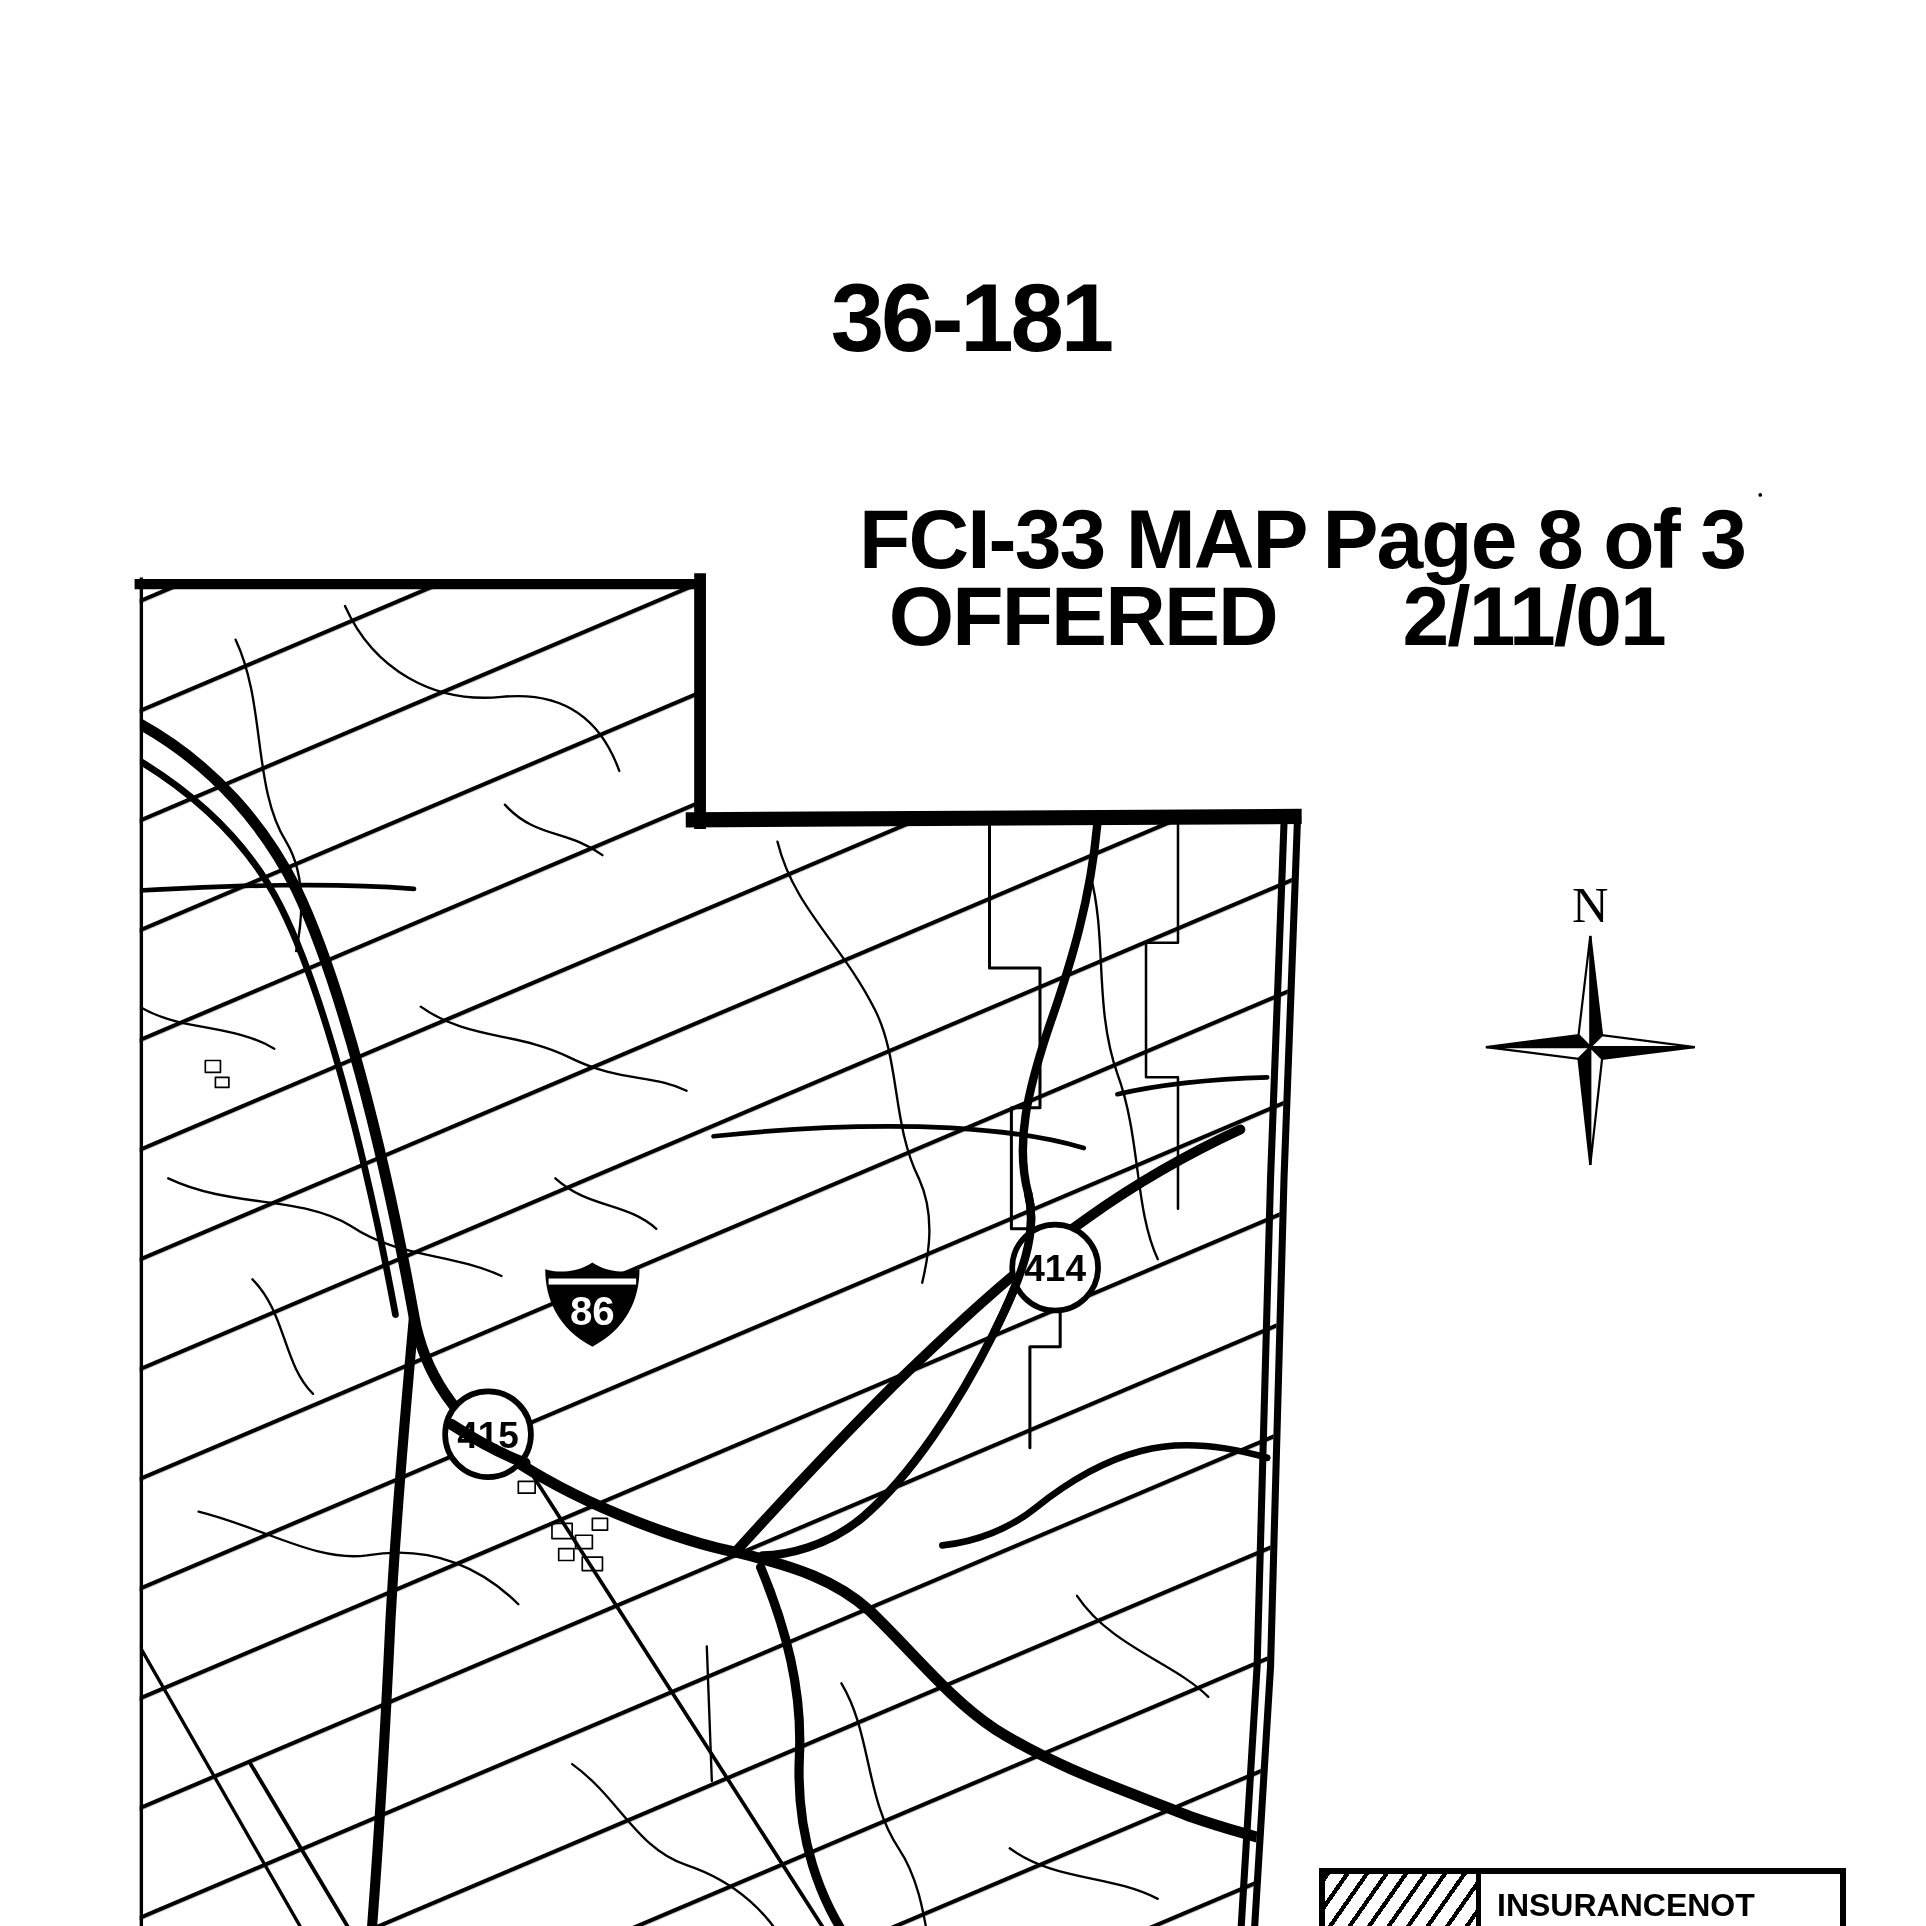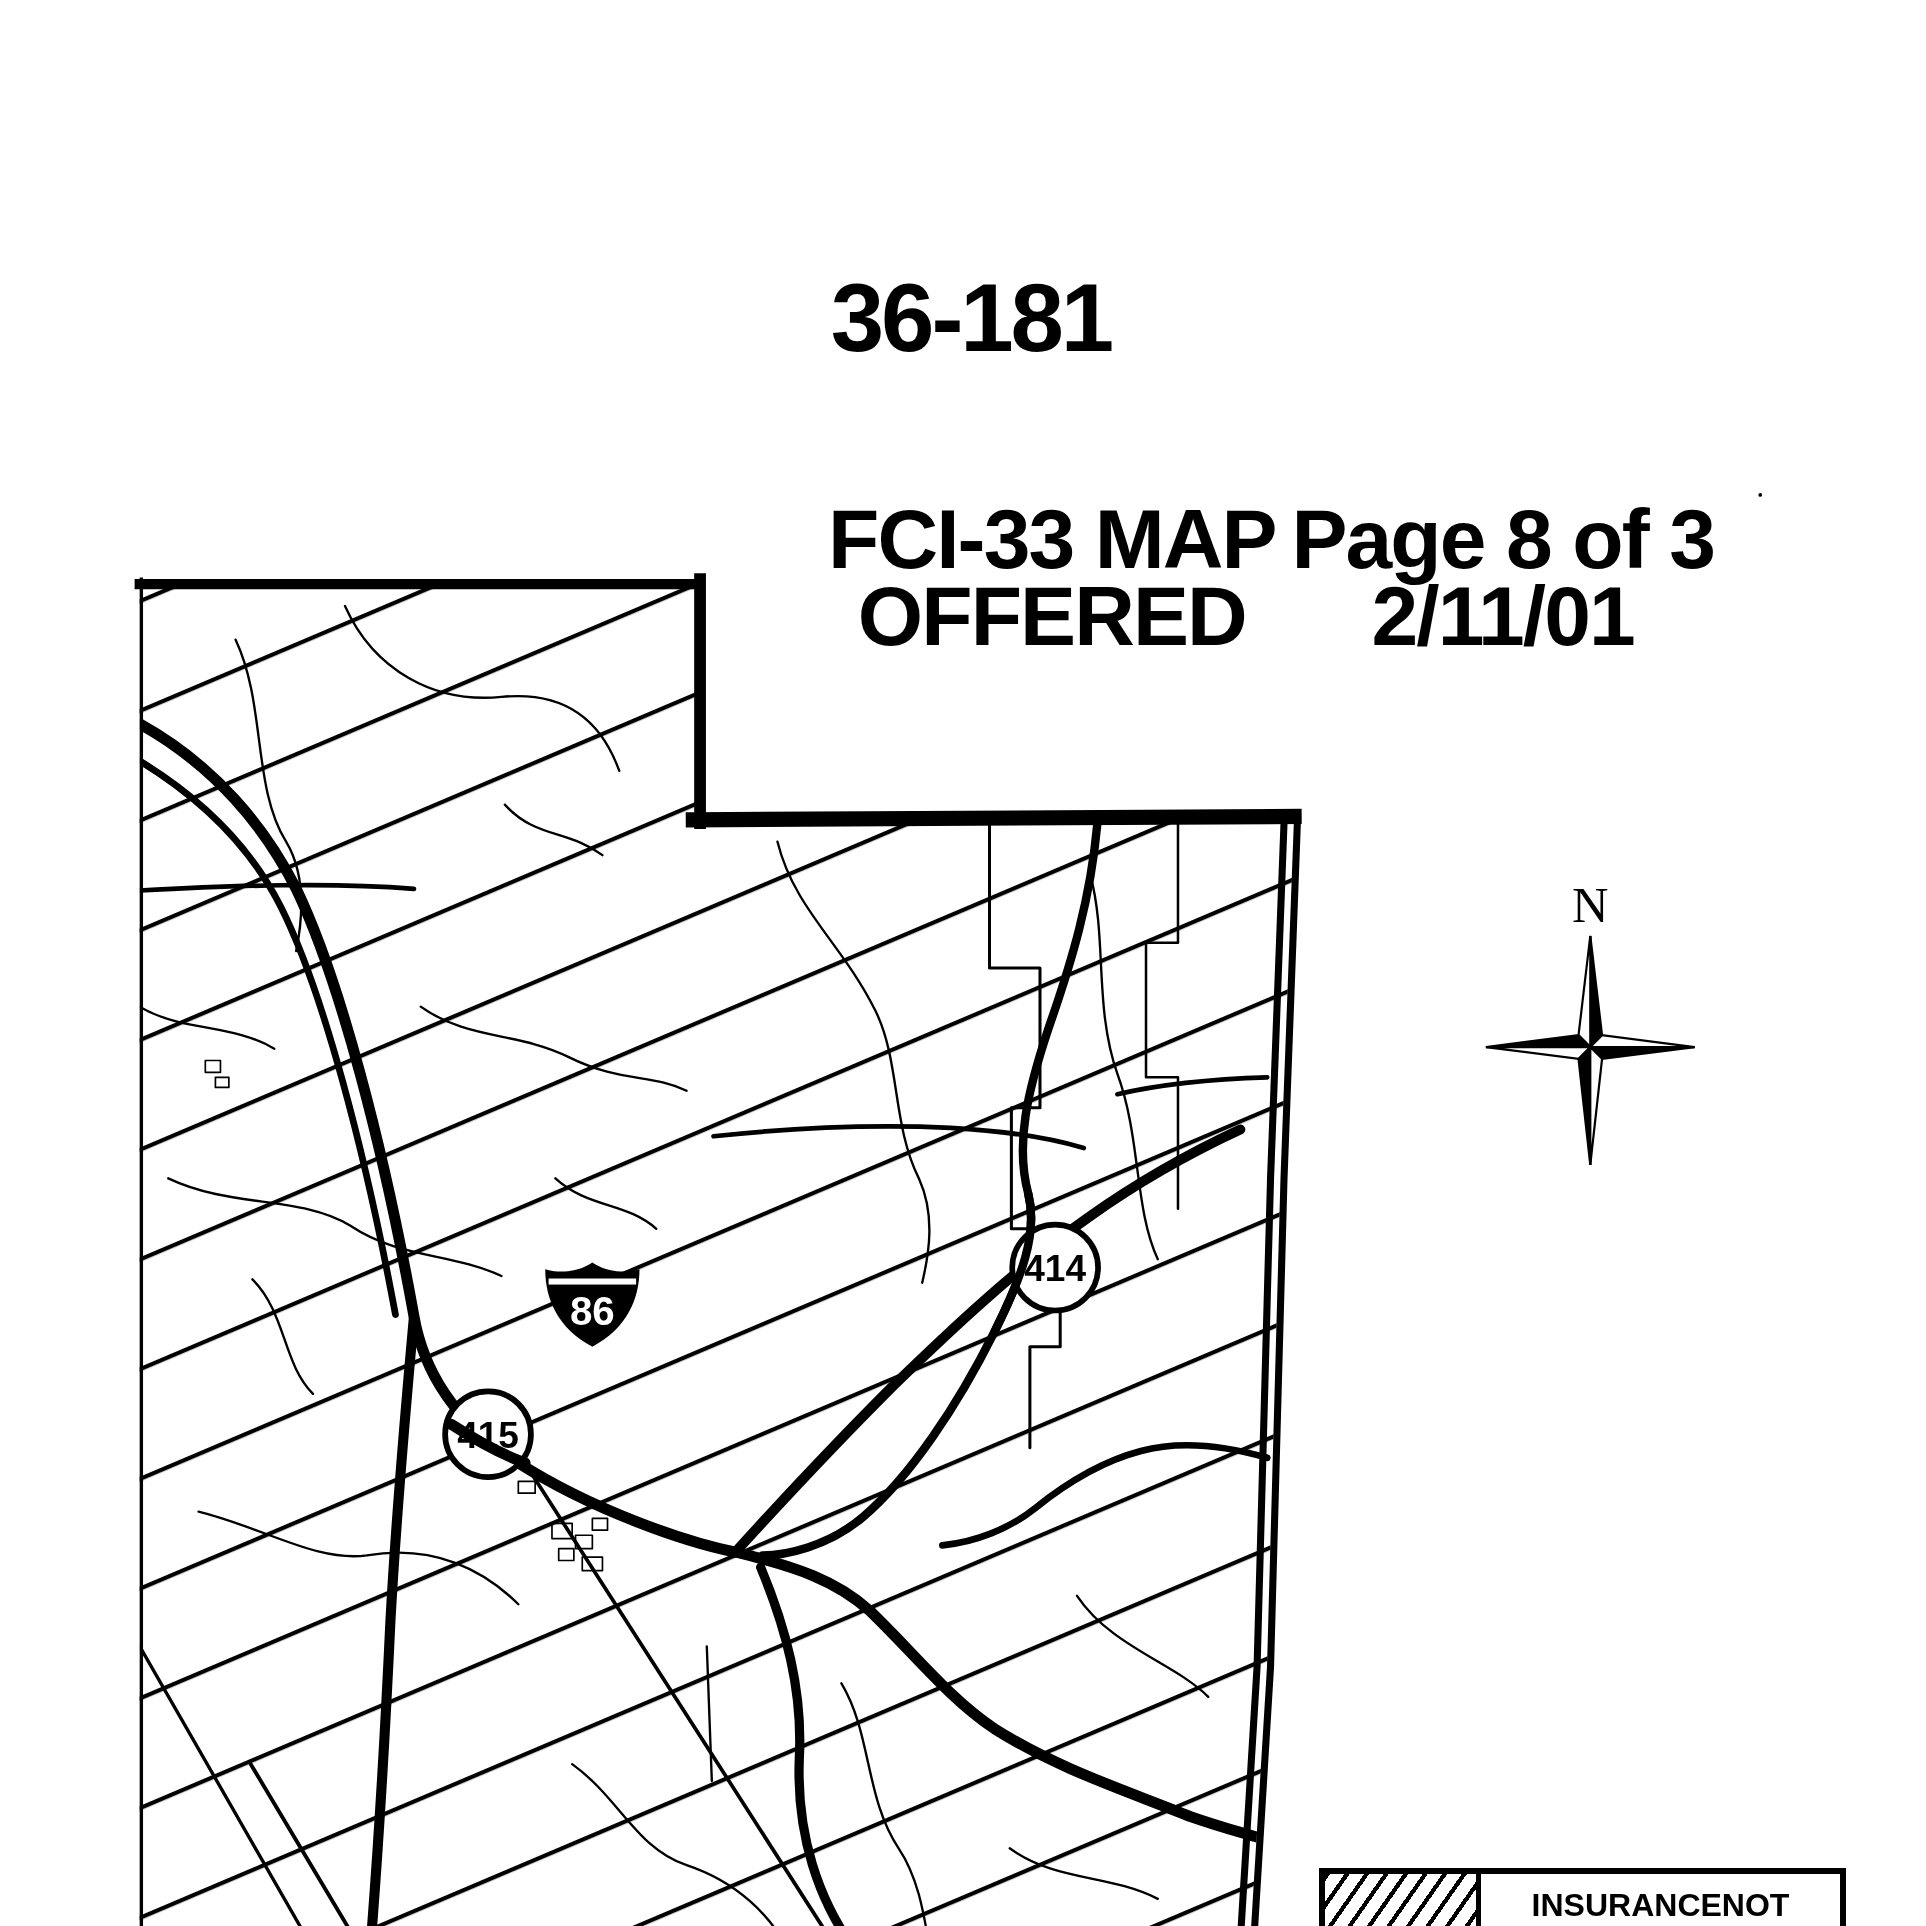--- a/index.html
+++ b/index.html
@@ -2,31 +2,31 @@
 <html style="font-size:6.2px"><head>
 <meta charset="utf-8">
 <style>
   html,body{margin:0;padding:0;background:#ffffff;}
   #page{position:relative;width:1942px;height:2589px;background:#ffffff;overflow:hidden;
         font-family:"Liberation Sans",sans-serif;color:#000;}
   
   #title-row{position:absolute;top:270px;left:0;width:1942px;display:flex;
              justify-content:center;align-items:baseline;gap:71px;
              font-size:96px;font-weight:bold;letter-spacing:-3.1px;line-height:1;white-space:nowrap;}
-  #subtitle{position:absolute;top:501px;left:828px;width:886px;display:flex;
+  #subtitle{position:absolute;top:501px;left:859px;width:886px;display:flex;
             justify-content:space-between;font-size:84px;font-weight:bold;
             letter-spacing:-1.9px;line-height:0.92;text-align:center;white-space:nowrap;}
   
   #legend{position:absolute;left:1319px;top:1868px;width:527px;height:161px;
           border:6.5px solid #000;display:flex;box-sizing:border-box;background:#fff;}
   #legend-swatch{width:151px;height:100%;
           background:repeating-linear-gradient(125deg,#000 0 4.2px,#fff 4.2px 16px);}
   #legend-text{flex:1;border-left:5.8px solid #000;padding:13px 16px 0 16px;
           font-size:32px;font-weight:bold;letter-spacing:0px;}
-  .legend-line{display:flex;justify-content:center;line-height:1.17;}
+  .legend-line{display:flex;justify-content:flex-start;line-height:1.17;}
   
   #map-svg{position:absolute;left:0;top:0;width:1942px;height:2589px;}
   .t{font-family:"Liberation Sans",sans-serif;font-weight:bold;}
 </style>
 </head>
 <body>
 
 <div id="page">
 
   <div id="title-row">

